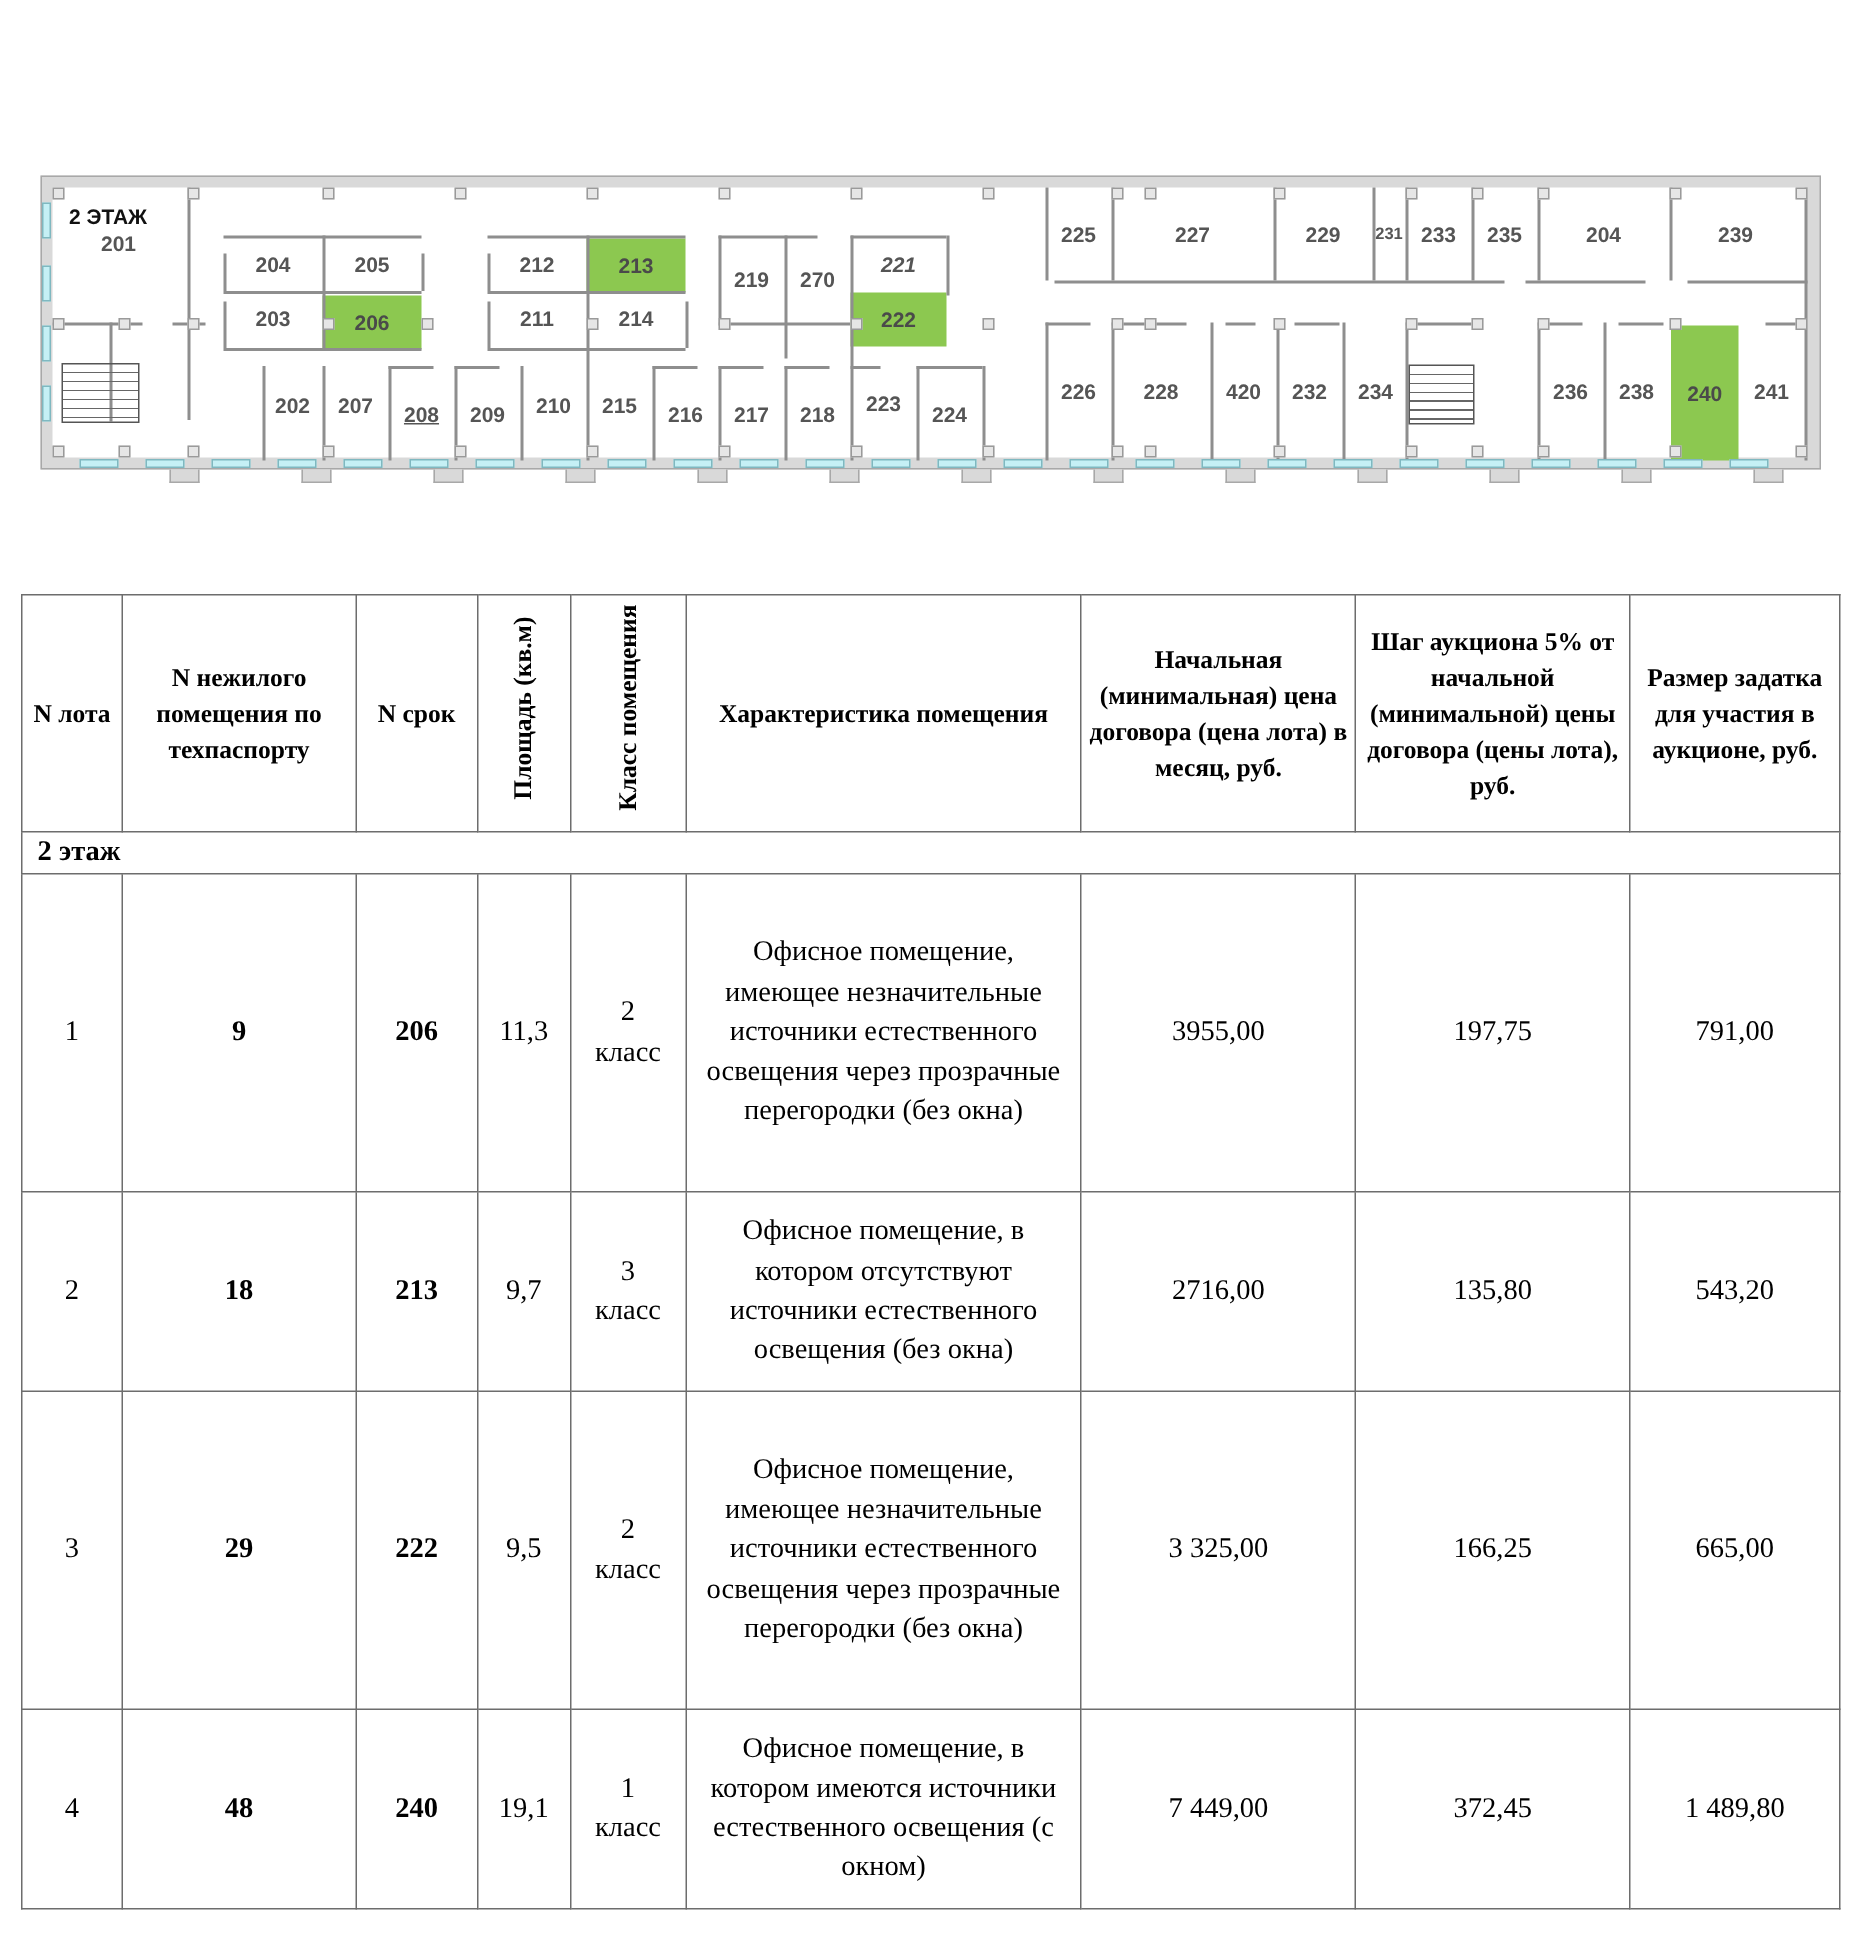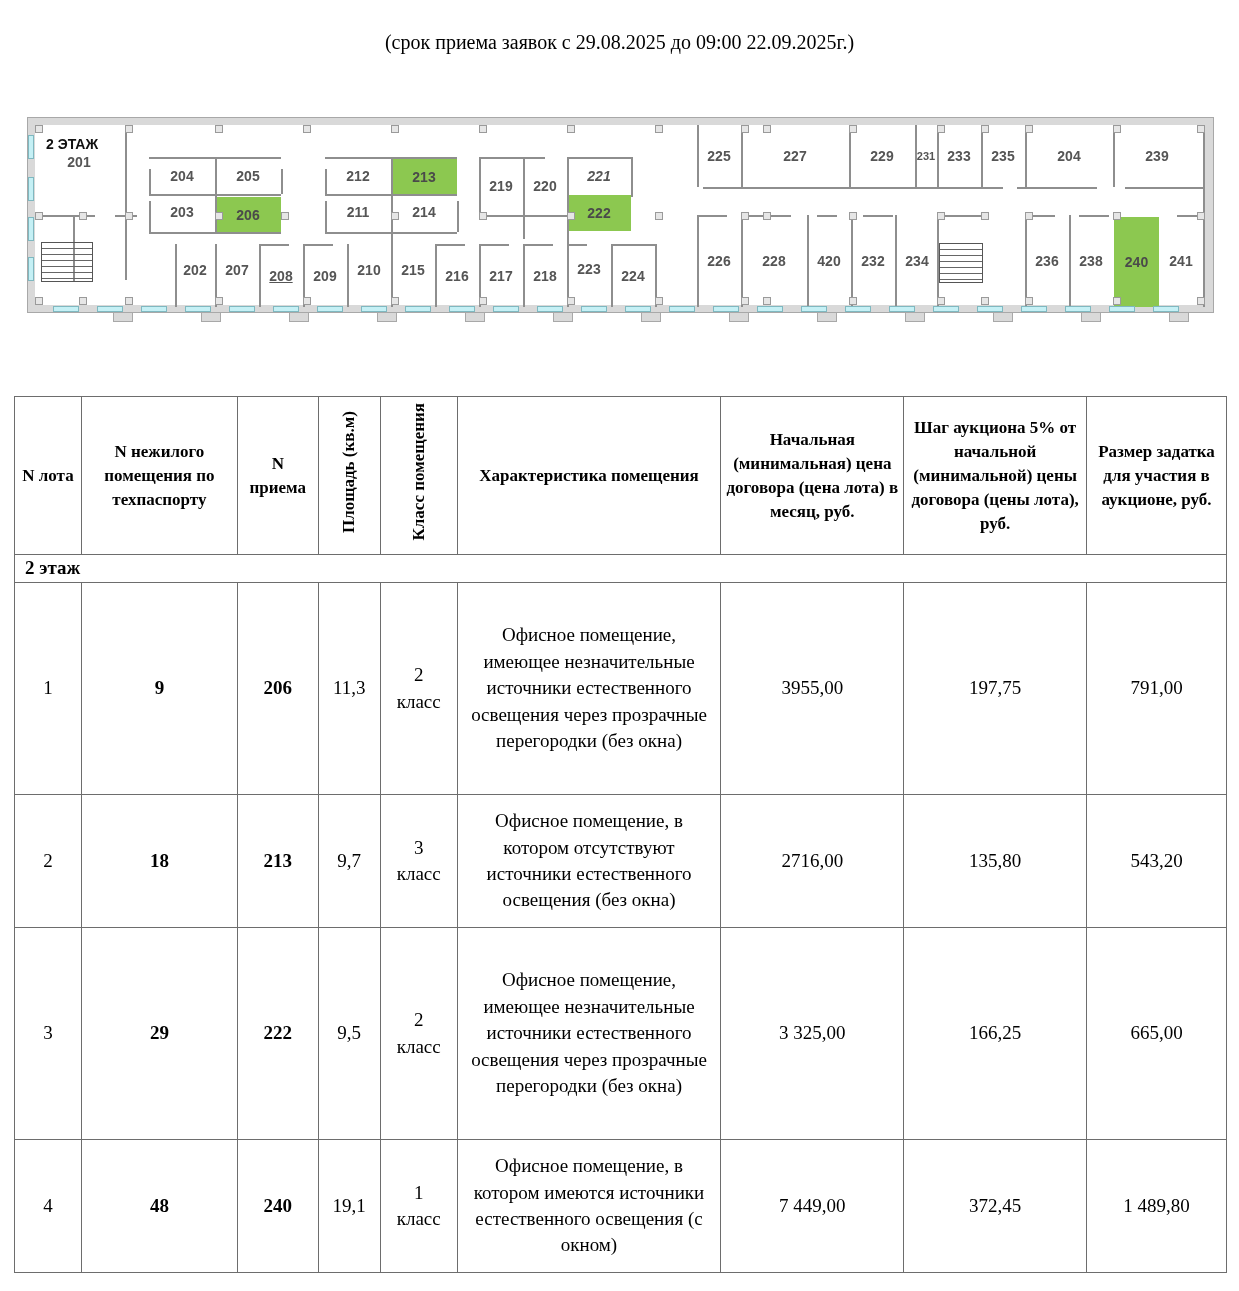--- a/index.html
+++ b/index.html
@@ -28,39 +28,38 @@
   table.lots th { font-weight: bold; font-size: 17px; line-height: 24px; height: 157px; }
   table.lots td { line-height: 26.4px; }
   table.lots td.b { font-weight: bold; }
   table.lots td.section { text-align: left; font-weight: bold; height: 27px; padding-left: 10px; }
   .vert { writing-mode: vertical-rl; transform: rotate(180deg); display: inline-block; white-space: nowrap; line-height: 22px; }
 </style>
 </head>
 <body>
 
 <div class="title-block">
-  <div>(срок приема заявок с 29.08.2025 до 09:00 22.09.2025г.)</div>
 </div>
 
 <div class="plan" id="plan">
   <div class="outer"></div>
   <div class="inner"></div>
   <div class="floor-label">2 ЭТАЖ</div>
   <div id="plan-rooms">
       <div class="room" style="left: 22px; top: 32px; width: 60px; height: 26px;">201</div>
       <div class="room" style="left: 122px; top: 48px; width: 66px; height: 22px;">204</div>
       <div class="room" style="left: 188px; top: 48px; width: 66px; height: 22px;">205</div>
       <div class="room" style="left: 122px; top: 84px; width: 66px; height: 22px;">203</div>
       <div class="room hl" style="left: 188px; top: 80px; width: 66px; height: 36px;">206</div>
       <div class="room" style="left: 298px; top: 48px; width: 66px; height: 22px;">212</div>
       <div class="room hl" style="left: 364px; top: 42px; width: 66px; height: 36px;">213</div>
       <div class="room" style="left: 298px; top: 84px; width: 66px; height: 22px;">211</div>
       <div class="room" style="left: 364px; top: 84px; width: 66px; height: 22px;">214</div>
       <div class="room" style="left: 452px; top: 58px; width: 44px; height: 22px;">219</div>
-      <div class="room" style="left: 496px; top: 58px; width: 44px; height: 22px;">220</div>
+      <div class="room" style="left: 496px; top: 58px; width: 44px; height: 22px;">270</div>
       <div class="room" style="left: 540px; top: 48px; width: 64px; height: 22px; font-style: italic;">221</div>
       <div class="room hl" style="left: 540px; top: 78px; width: 64px; height: 36px;">222</div>
       <div class="room" style="left: 148px; top: 142px; width: 40px; height: 22px;">202</div>
       <div class="room" style="left: 188px; top: 142px; width: 44px; height: 22px;">207</div>
       <div class="room" style="left: 232px; top: 148px; width: 44px; height: 22px; text-decoration: underline;">208</div>
       <div class="room" style="left: 276px; top: 148px; width: 44px; height: 22px;">209</div>
       <div class="room" style="left: 320px; top: 142px; width: 44px; height: 22px;">210</div>
       <div class="room" style="left: 364px; top: 142px; width: 44px; height: 22px;">215</div>
       <div class="room" style="left: 408px; top: 148px; width: 44px; height: 22px;">216</div>
       <div class="room" style="left: 452px; top: 148px; width: 44px; height: 22px;">217</div>
@@ -263,21 +262,21 @@
       <col style="width:77px">
       <col style="width:264px">
       <col style="width:183px">
       <col style="width:183px">
       <col style="width:140px">
   </colgroup>
   <thead>
     <tr>
       <th>N лота</th>
       <th>N нежилого помещения по техпаспорту</th>
-      <th>N приема</th>
+      <th>N срок</th>
       <th><span class="vert">Площадь (кв.м)</span></th>
       <th><span class="vert">Класс помещения</span></th>
       <th>Характеристика помещения</th>
       <th>Начальная (минимальная) цена договора (цена лота) в месяц, руб.</th>
       <th>Шаг аукциона 5% от начальной (минимальной) цены договора (цены лота), руб.</th>
       <th>Размер задатка для участия в аукционе, руб.</th>
     </tr>
   </thead>
   <tbody>
     <tr>

